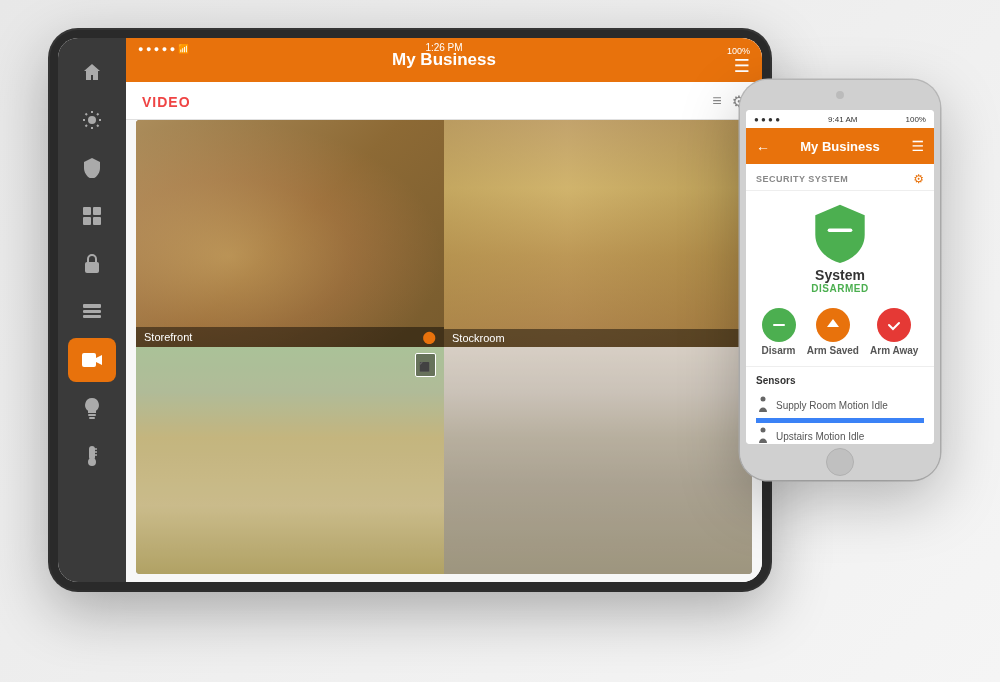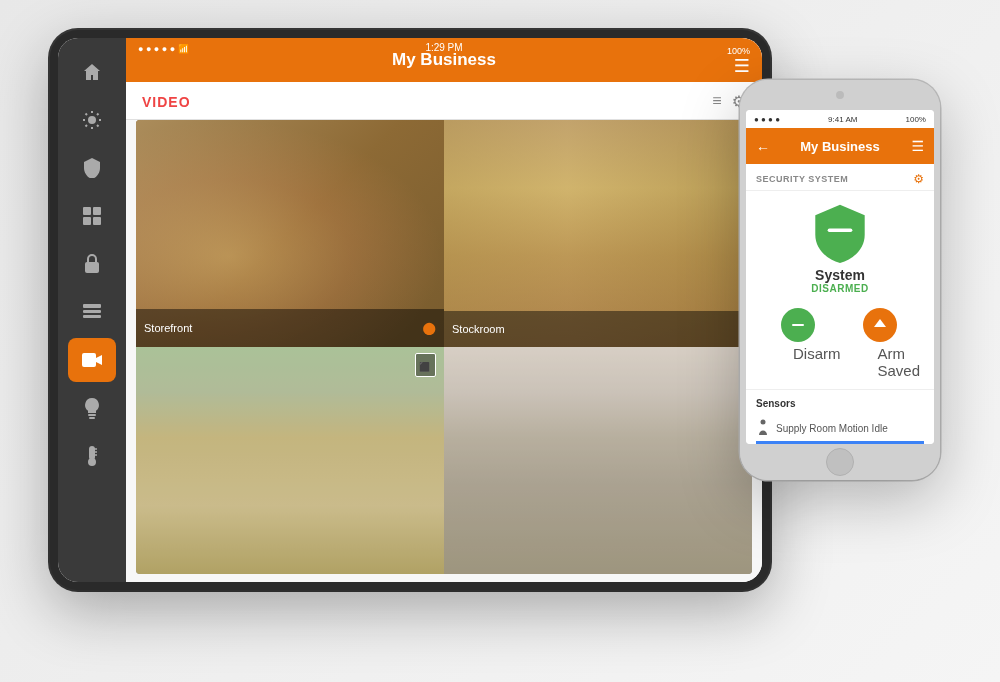--- a/index.html
+++ b/index.html
@@ -205,21 +205,21 @@
     }
 
     .video-cell-label {
       position: absolute;
       bottom: 0;
       left: 0;
       right: 0;
       background: rgba(0,0,0,0.45);
       color: #fff;
       font-size: 11px;
-      padding: 12px 8px;
+      padding: 3px 8px;
       display: flex;
       align-items: center;
       justify-content: space-between;
     }
 
     .cam-icon {
       font-size: 12px;
       color: #e8720c;
     }
 
@@ -449,24 +449,23 @@
       height: 34px;
       border-radius: 50%;
       display: flex;
       align-items: center;
       justify-content: center;
       font-size: 14px;
       color: #fff;
     }
 
     .arm-btn-label {
-      font-size: 15px;
+      font-size: 10px;
       color: #555;
-      font-weight: 400;
-      margin-left: 37px;
+      font-weight: 700;
     }
 
     .btn-disarm { background: #4CAF50; }
     .btn-stay { background: #e8720c; }
     .btn-away { background: #e53935; }
 
     .sensors-section {
       flex: 1;
       padding: 8px 10px;
     }
@@ -592,21 +591,21 @@
         </div>
       </div>
 
       <div class="main-content">
 
         <div class="top-bar">
           <div class="top-bar-status">
             <span>● ● ● ● ●</span>
             <span>📶</span>
           </div>
-          <div style="position:absolute;left:50%;top:4px;transform:translateX(-50%);color:#fff;font-size:10px;">1:29 PM</div>
+          <div style="position:absolute;left:50%;top:4px;transform:translateX(-50%);color:#fff;font-size:10px;">1:26 PM</div>
           <div class="top-bar-title">My Business</div>
           <div class="battery-bar">100%</div>
           <div class="top-bar-right" style="margin-top:12px;">☰</div>
         </div>
 
         <div class="video-header">
           <span class="video-label">VIDEO</span>
           <div class="video-icons">
             <span>≡</span>
             <span>⚙</span>
@@ -706,20 +705,29 @@
           <div class="sensors-title">Sensors</div>
           <div class="sensor-item">
             <span class="sensor-icon">
               <svg width="10" height="16" viewBox="0 0 10 16" fill="#666">
                   <circle cx="5" cy="3" r="2.5"></circle>
                   <path d="M1 16 C1 10 9 10 9 16"></path>
                 </svg>
             </span>
             <span class="sensor-text">Supply Room Motion Idle</span>
           </div>
+          <div class="sensor-item">
+            <span class="sensor-icon">
+              <svg width="10" height="16" viewBox="0 0 10 16" fill="#666">
+                  <circle cx="5" cy="3" r="2.5"></circle>
+                  <path d="M1 16 C1 10 9 10 9 16"></path>
+                </svg>
+            </span>
+            <span class="sensor-text">Upstairs Motion Idle</span>
+          </div>
 
         </div>
 
       </div>
     </div>
 
     <div class="phone-bottom">
       <div class="home-button"></div>
     </div>
   </div>

